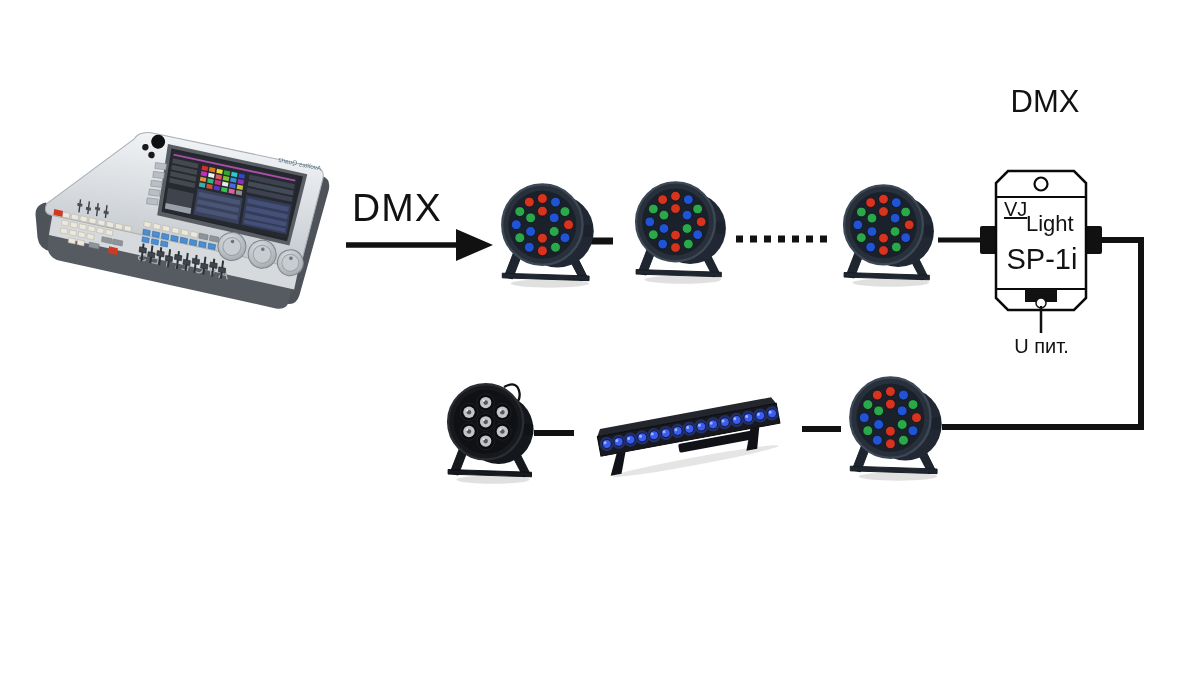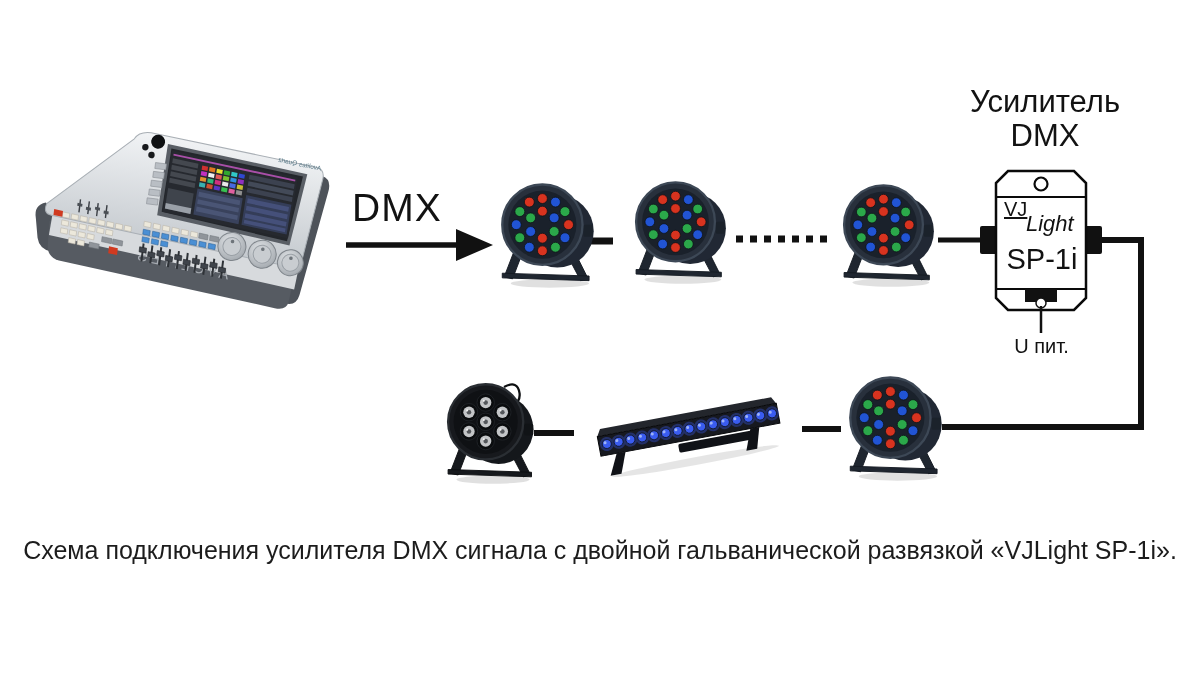--- a/index.html
+++ b/index.html
@@ -3,21 +3,21 @@
 <meta charset="utf-8">
 <style>
   html,body{margin:0;padding:0;background:#ffffff;}
   #stage{position:relative;width:1200px;height:675px;background:#ffffff;overflow:hidden;
          font-family:"Liberation Sans", sans-serif;color:#111;}
   #gfx{position:absolute;left:0;top:0;width:1200px;height:675px;}
   .abs{position:absolute;}
   .dmx-label{left:352px;top:186px;font-size:39px;letter-spacing:1px;color:#121212;}
   .amp-title{left:930px;top:85px;width:230px;text-align:center;font-size:31px;line-height:34px;color:#121212;}
   .amp-vj{left:1004px;top:198px;font-size:20px;color:#121212;text-decoration:underline;}
-  .amp-light{left:1026px;top:211px;font-size:22px;font-style:italic;color:#121212;}
+  .amp-light{left:1026px;top:211px;font-size:22px;color:#121212;}
   .amp-model{left:996px;top:243px;width:92px;text-align:center;font-size:29px;color:#121212;}
   .amp-power{left:996px;top:335px;width:91px;text-align:center;font-size:20px;color:#121212;}
   .caption{left:0;top:536px;width:1200px;text-align:center;font-size:25px;color:#1c1c1c;}
   .led-red{fill:var(--led_red,#d8331f);}
   .led-green{fill:var(--led_green,#2ba84a);}
   .led-blue{fill:var(--led_blue,#2154d4);}
   .bar-led{fill:var(--bar_led,#3a5cf0);}
   .blue-key{fill:var(--console_blue_key,#4a8fd4);}
   .red-key{fill:var(--console_red_key,#d03a20);}
   .wire{stroke:var(--line,#111);}
@@ -374,24 +374,22 @@
     <circle cx="1041" cy="184" r="6.5" fill="#fff" stroke="#0a0a0a" stroke-width="2.2"></circle>
     <rect x="1025" y="289" width="32" height="13" fill="#111"></rect>
     <circle cx="1041" cy="303" r="5" fill="#fff" stroke="#111" stroke-width="1.5"></circle>
     <line class="wire" x1="1041" y1="306" x2="1041" y2="333" stroke-width="2.5"></line>
   </g>
 </svg>
 
 <div class="abs dmx-label">DMX</div>
 
 <div class="abs amp-title">
-  <div>Усилитель</div>
   <div>DMX</div>
 </div>
 
 <div class="abs amp-vj">VJ</div>
 <div class="abs amp-light">Light</div>
 <div class="abs amp-model">SP-1i</div>
 <div class="abs amp-power">U пит.</div>
 
-<div class="abs caption">Схема подключения усилителя DMX сигнала с двойной гальванической развязкой «VJLight SP-1i».</div>
 
 </div>
 
 </body></html>

